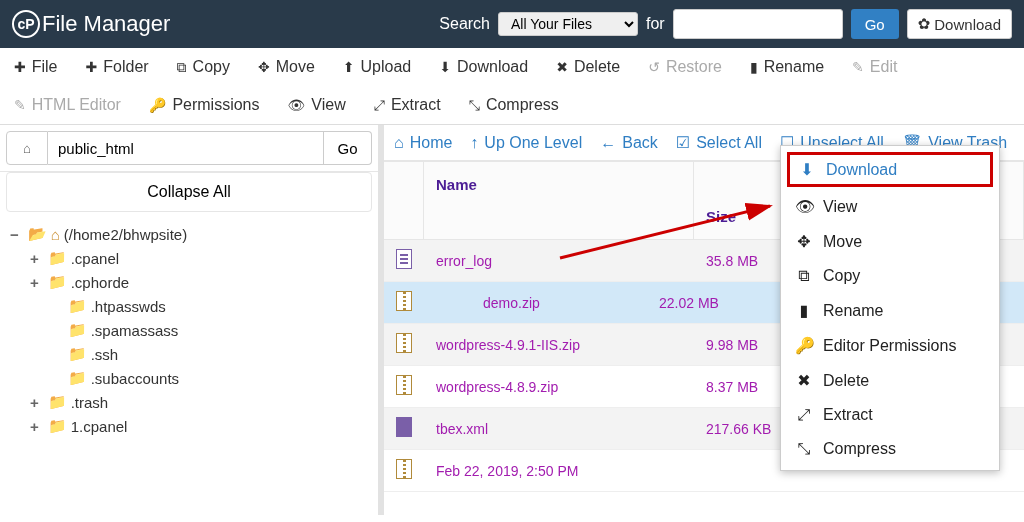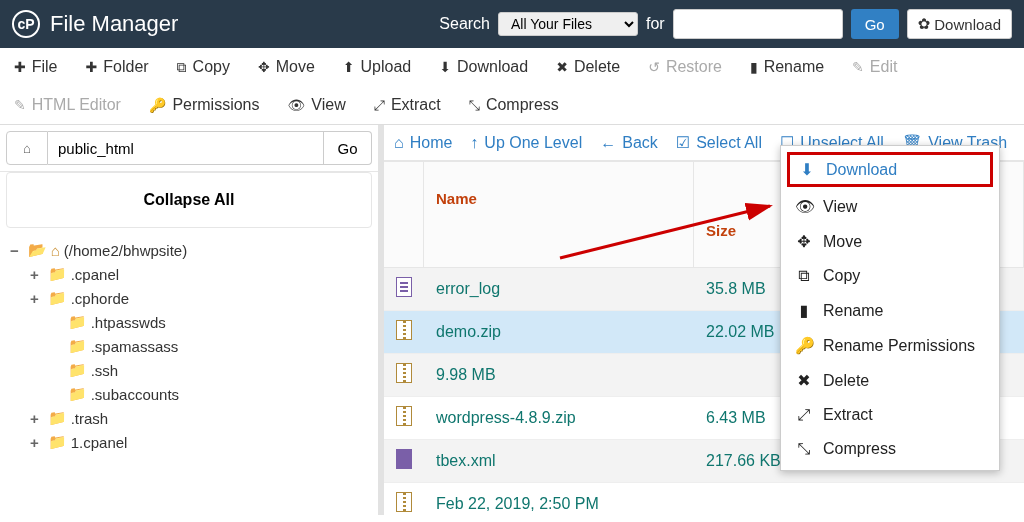--- a/index.html
+++ b/index.html
@@ -1,60 +1,60 @@
 <!DOCTYPE html>
 <html><head>
 <meta charset="utf-8">
 <style>
 * { margin: 0; padding: 0; box-sizing: border-box; font-family: Arial, Helvetica, sans-serif; }
 body { width: 1024px; height: 522px; overflow: hidden; background: #fff; position: relative; }
 
 .header { background: #293a4a; color: #fff; height: 48px; display: flex; align-items: center; padding: 0 12px; }
-.header .logo { width: 28px; height: 28px; border: 2px solid #fff; border-radius: 50%; display: flex; align-items: center; justify-content: center; font-weight: bold; font-size: 14px; margin-right: 10px; }
+.header .logo { width: 28px; height: 28px; border: 2px solid #fff; border-radius: 50%; display: flex; align-items: center; justify-content: center; font-weight: bold; font-size: 14px; margin-right: 2px; }
 .header .title { font-size: 22px; font-weight: 400; }
 .header .search-area { margin-left: auto; display: flex; align-items: center; gap: 8px; font-size: 16px; }
 .header select { height: 24px; padding: 0 8px; font-size: 14px; border: 1px solid #ccc; border-radius: 3px; width: 140px; }
 .header input[type="text"] { height: 30px; border: 1px solid #ccc; border-radius: 3px; padding: 0 6px; width: 170px; }
 .header .go-btn { background: #3180c4; color: #fff; border: none; height: 30px; padding: 0 14px; border-radius: 3px; font-size: 15px; cursor: pointer; }
 .header .settings-btn { background: #fff; color: #333; border: 1px solid #ccc; height: 30px; padding: 0 10px; border-radius: 3px; font-size: 15px; cursor: pointer; display: flex; align-items: center; gap: 4px; }
 
 .toolbar { background: #fff; border-bottom: 1px solid #ddd; display: flex; flex-wrap: wrap; }
 .toolbar .tbtn { display: flex; align-items: center; gap: 6px; padding: 10px 14px; font-size: 16px; color: #333; cursor: pointer; border: none; background: none; white-space: nowrap; }
 .toolbar .tbtn.disabled { color: #aaa; cursor: default; }
 .toolbar .tbtn .ic { font-size: 14px; }
 
 .content { display: flex; height: calc(522px - 48px - 84px); }
 .left-pane { width: 384px; border-right: 6px solid #e2e2e2; display: flex; flex-direction: column; }
 .path-bar { display: flex; padding: 6px; gap: 0; border-bottom: 1px solid #e6e6e6; }
 .path-bar .home-btn { width: 42px; height: 34px; border: 1px solid #ccc; border-radius: 4px 0 0 4px; display: flex; align-items: center; justify-content: center; color: #555; cursor: pointer; background:#fff; }
 .path-bar input { flex: 1; height: 34px; border: 1px solid #ccc; border-left: none; padding: 4px 10px; font-size: 15px; }
 .path-bar .go2 { width: 48px; height: 34px; border: 1px solid #ccc; border-left: none; border-radius: 0 4px 4px 0; background: #fff; cursor: pointer; font-size: 15px; }
-.collapse-all { text-align: center; padding: 18px; border: 1px solid #e6e6e6; margin: 0 6px 6px 6px; border-radius: 4px; font-size: 16px; cursor: pointer; font-weight: bold; }
+.collapse-all { text-align: center; padding: 10px; border: 1px solid #e6e6e6; margin: 0 6px 6px 6px; border-radius: 4px; font-size: 16px; cursor: pointer; }
 .tree { padding: 4px 10px; font-size: 15px; color: #333; overflow: auto; }
 .tree .node { display: flex; align-items: center; gap: 4px; padding: 3px 0; cursor: pointer; white-space: nowrap; }
 .tree .toggle { width: 14px; font-weight: bold; color: #666; }
 .tree .folder-ic { color: #c98d2e; }
 .tree .folder-ic.open { color: #d9a23e; }
 .tree .lvl1 { padding-left: 20px; }
 .tree .lvl2 { padding-left: 40px; }
 
 .right-pane { flex: 1; display: flex; flex-direction: column; position: relative; }
 .action-bar { padding: 8px 10px; display: flex; flex-wrap: wrap; gap: 18px; border-bottom: 1px solid #e6e6e6; }
 .action-bar .abtn { color: #2f7ec3; font-size: 16px; display: flex; align-items: center; gap: 6px; cursor: pointer; background:none; border:none; }
 .file-table { flex: 1; overflow: auto; }
 .file-head { display: flex; background: #fbfbfb; border-top: 1px solid #e6e6e6; border-bottom: 1px solid #e6e6e6; }
-.file-head .col { padding: 28px 12px; color: #c2410c; font-weight: 600; font-size: 15px; border-right: 1px solid #e6e6e6; }
+.file-head .col { padding: 14px 12px; color: #4c1d95; font-weight: 600; font-size: 15px; border-right: 1px solid #e6e6e6; }
 .col-icon { width: 40px; }
 .col-name { flex: 1; }
 .col-size { width: 130px; margin-top: 32px; }
 .col-date { width: 200px; }
 .file-row { display: flex; border-bottom: 1px solid #eee; align-items: center; }
 .file-row:nth-child(odd) { background: #f3f3f3; }
-.file-row.selected { background: #d2e8f8; }
-.file-row .cell { padding: 9px 12px; font-size: 16px; color: #0f766e; }
+.file-row.selected { background: #d2e8f8; gap: 47px; }
+.file-row .cell { padding: 9px 12px; font-size: 14px; color: #a21caf; }
 .file-row .cell.ic { width: 40px; text-align:center; }
 .file-row .cell.name { flex: 1; }
 .file-row .cell.size { width: 130px; }
 .file-row .cell.date { width: 200px; }
 
 .context-menu { position: absolute; left: 780px; top: 145px; width: 220px; background: #fff; border: 1px solid #ccc; box-shadow: 0 2px 8px rgba(0,0,0,0.25); z-index: 50; padding: 4px 0; }
 .context-menu .item { display: flex; align-items: center; gap: 10px; padding: 8px 14px; font-size: 16px; color: #222; cursor: pointer; }
 .context-menu .item.hl { color: #2f7ec3; border: 3px solid #c00; margin: 2px 6px; padding: 5px 8px; }
 .context-menu .item .mic { width: 18px; text-align: center; }
 
@@ -252,27 +252,28 @@
             <div class="cell date"></div>
           </div>
           <div class="file-row selected">
             <div class="cell ic"><span class="zip-ic"></span></div>
             <div class="cell name">demo.zip</div>
             <div class="cell size">22.02 MB</div>
             <div class="cell date"></div>
           </div>
           <div class="file-row">
             <div class="cell ic"><span class="zip-ic"></span></div>
+            <div class="cell name">wordpress-4.9.1-IIS.zip</div>
             <div class="cell size">9.98 MB</div>
             <div class="cell date"></div>
           </div>
           <div class="file-row">
             <div class="cell ic"><span class="zip-ic"></span></div>
             <div class="cell name">wordpress-4.8.9.zip</div>
-            <div class="cell size">6.43 MB</div>
+            <div class="cell size">8.37 MB</div>
             <div class="cell date"></div>
           </div>
           <div class="file-row">
             <div class="cell ic"><span class="xml-ic"></span></div>
             <div class="cell name">tbex.xml</div>
             <div class="cell size">217.66 KB</div>
             <div class="cell date"></div>
           </div>
           <div class="file-row">
             <div class="cell ic"><span class="zip-ic"></span></div>
@@ -299,21 +300,21 @@
     <div class="item">
       <span class="mic">⧉</span>
       <span>Copy</span>
     </div>
     <div class="item">
       <span class="mic">▮</span>
       <span>Rename</span>
     </div>
     <div class="item">
       <span class="mic">🔑</span>
-      <span>Rename Permissions</span>
+      <span>Editor Permissions</span>
     </div>
     <div class="item">
       <span class="mic">✖</span>
       <span>Delete</span>
     </div>
     <div class="item">
       <span class="mic">⤢</span>
       <span>Extract</span>
     </div>
     <div class="item">

